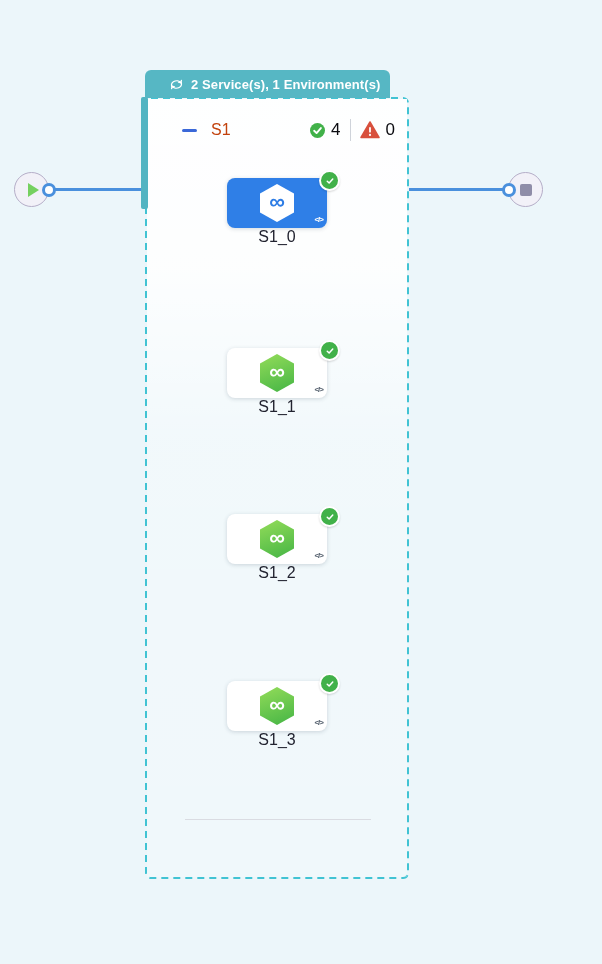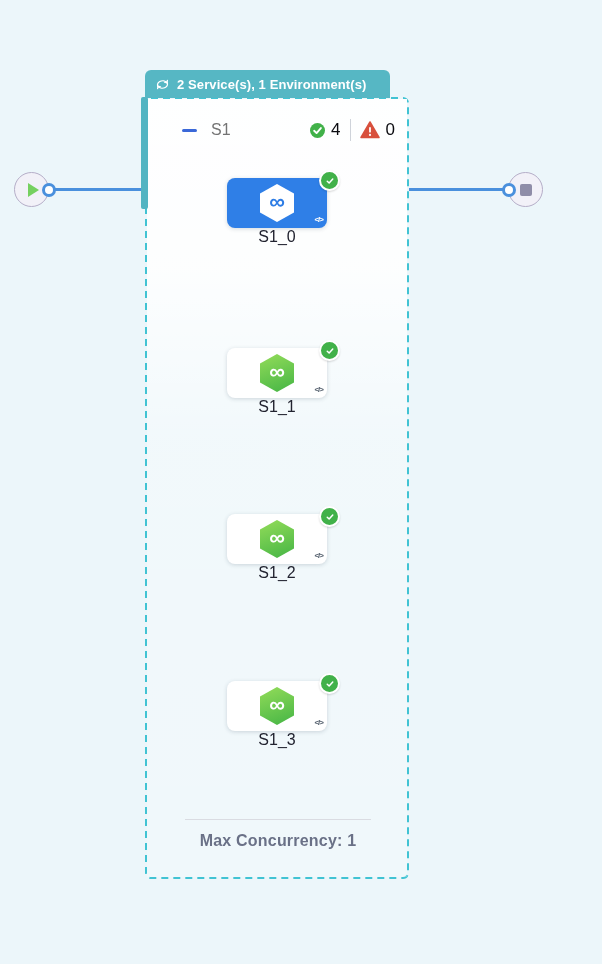--- a/index.html
+++ b/index.html
@@ -53,35 +53,35 @@
   .teal-bar{
     left:141px;top:97px;width:7px;height:112px;
     background:#52b4c2;border-radius:2px;
   }
 
   
   .stage-badge{
     left:145px;top:70px;width:245px;height:28px;
     background:#56b7c4;border-radius:6px 6px 0 0;
     display:flex;align-items:center;gap:7px;
-    padding-left:10px;box-sizing:border-box;
+    padding-left:24px;box-sizing:border-box;
     color:#ffffff;font-size:13px;font-weight:700;
     letter-spacing:.1px;
   }
 
   
   .stage-header{
     left:160px;top:117px;width:235px;height:26px;
     display:flex;align-items:center;
   }
   .minus-btn{
     width:15px;height:3px;border-radius:2px;background:#3a68d8;
     margin:0 14px 0 22px;flex:none;cursor:pointer;
   }
-  .stage-name{font-size:16px;font-weight:500;color:#737373;text-align:right;}
+  .stage-name{font-size:16px;font-weight:500;color:#c2410c;text-align:right;}
   .count-cluster{margin-left:auto;display:flex;align-items:center;}
   .count-num{font-size:17px;font-weight:500;color:#0b0b10;margin-left:6px;}
   .v-divider{width:1px;height:22px;background:#cfd3da;margin:0 9px;}
 
   
   .node-group{left:177px;width:200px;display:flex;flex-direction:column;align-items:center;}
   #node-0{top:178px;} #node-1{top:348px;} #node-2{top:514px;} #node-3{top:681px;}
   .node-card{
     position:relative;width:100px;height:50px;border-radius:8px;
     background:#ffffff;box-shadow:0 1px 4px rgba(30,50,70,.18);
@@ -235,14 +235,13 @@
           <path d="M3.6 8.4 L6.6 11.2 L12.4 4.8" stroke="#fff" stroke-width="2.4" fill="none" stroke-linecap="round" stroke-linejoin="round"></path>
         </svg>
     </div>
     <span class="code-glyph">&lt;/&gt;</span>
   </div>
   <div class="node-label">S1_3</div>
 </div>
 
 <div class="abs stage-footer">
   <div class="footer-divider"></div>
-  <div class="footer-text">Max Concurrency: 1</div>
 </div>
 
 </body></html>

